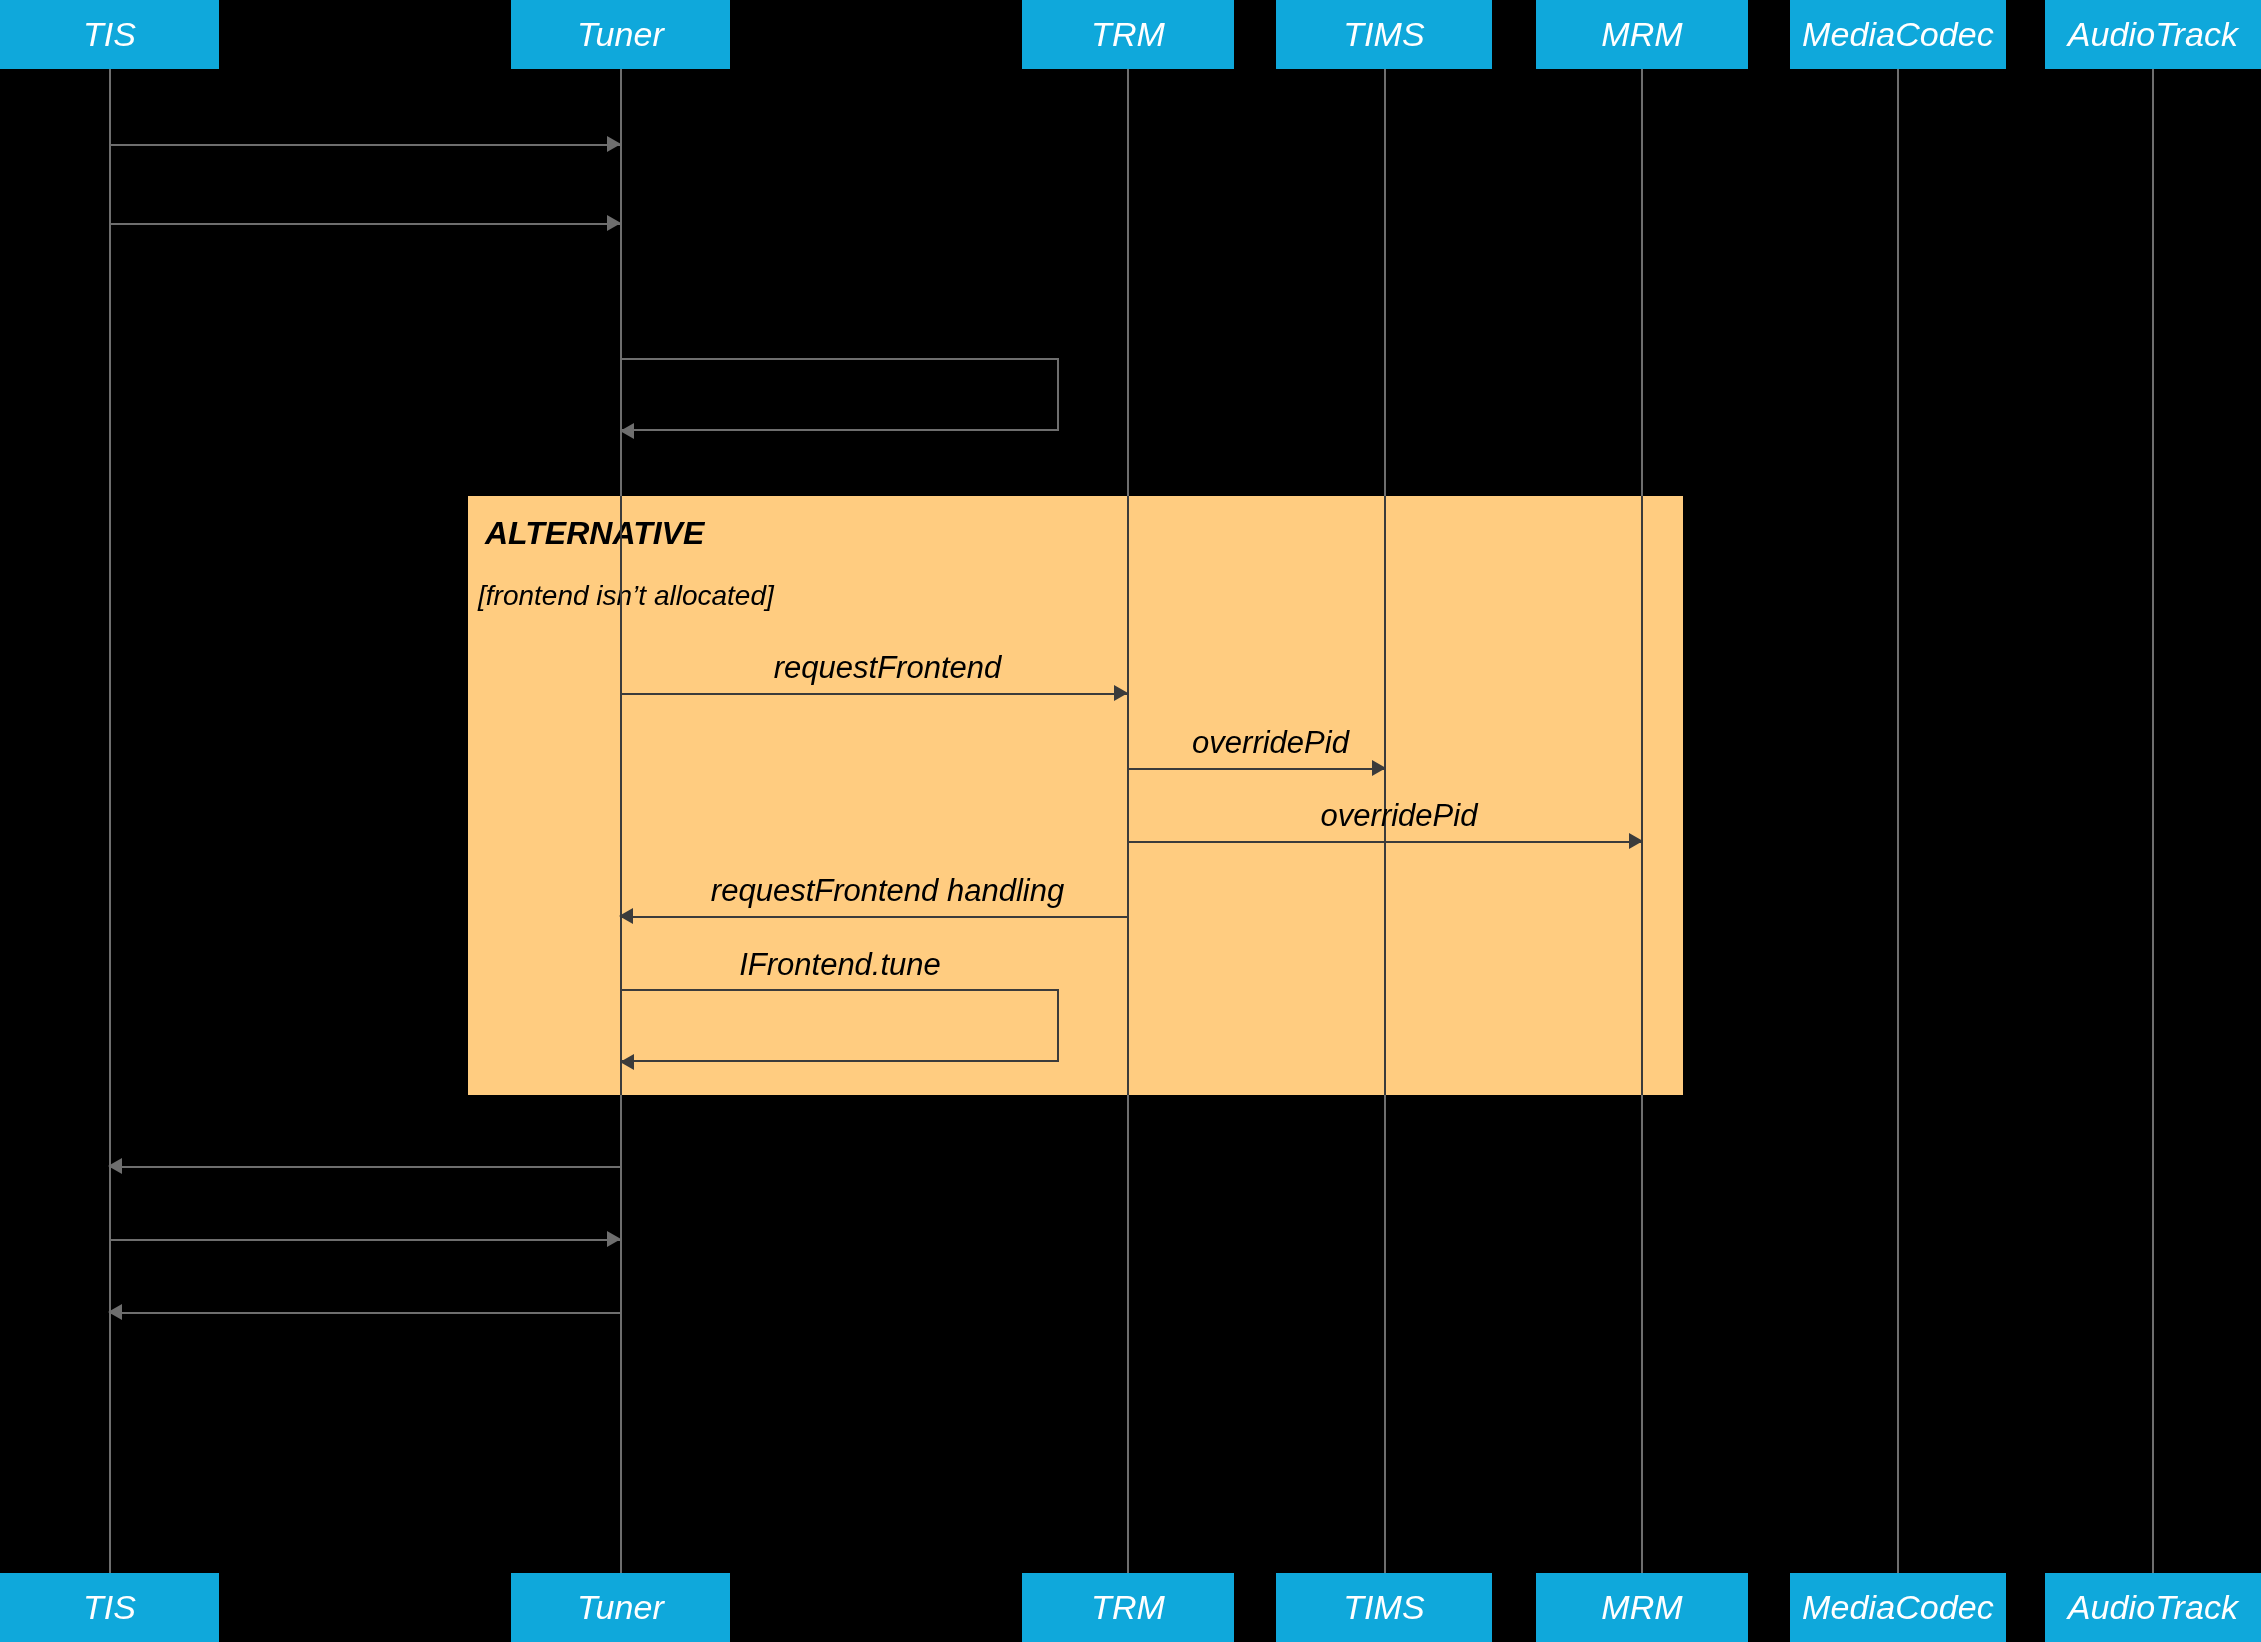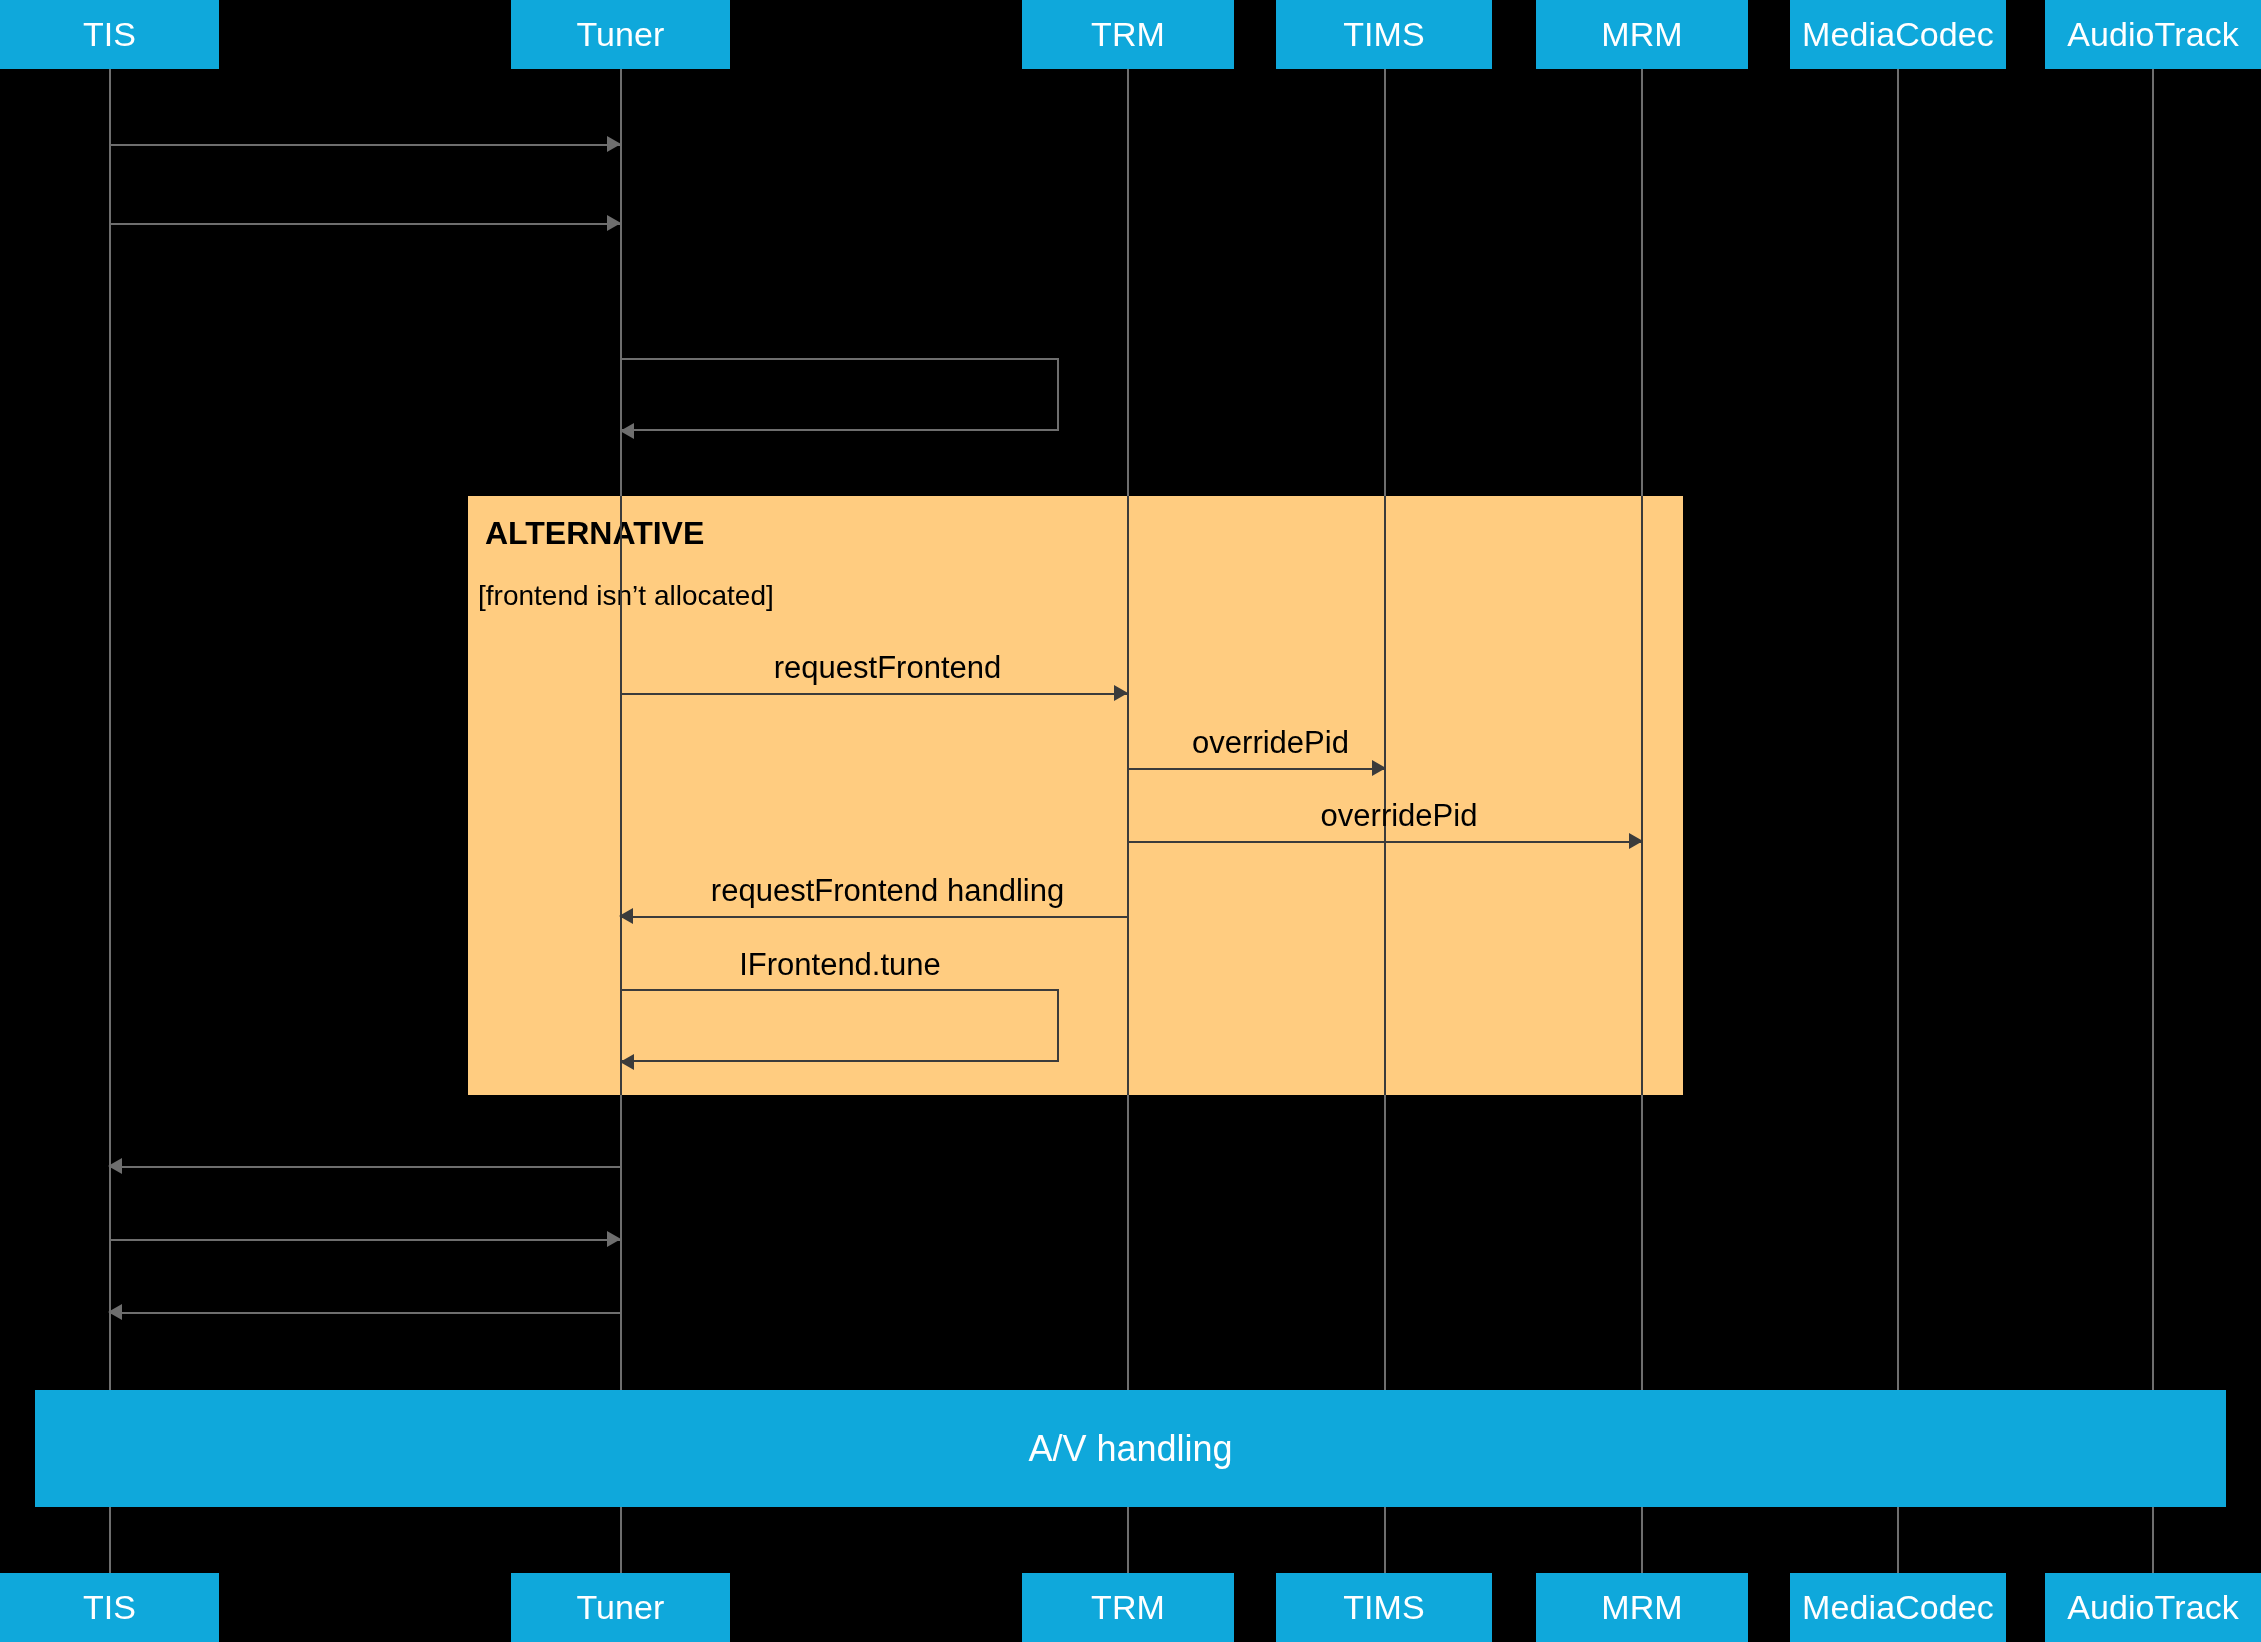--- a/index.html
+++ b/index.html
@@ -1,18 +1,18 @@
 <!DOCTYPE html>
 <html style="font-size:11.7px"><head>
 <meta charset="utf-8">
 <style>
   html,body{margin:0;padding:0;background:#000;}
   body{width:2261px;height:1642px;overflow:hidden;
        font-family:"Liberation Sans","DejaVu Sans",sans-serif;}
-  #canvas{position:relative;width:1992px;height:1642px;background:#000000;}
+  #canvas{position:relative;width:1992px;height:1642px;background:#000000;font-style:italic;}
 
   .lifeline{position:absolute;width:2.2px;background:#6e6e6e;}
 
   .actorbox{position:absolute;background:#0FA8DB;color:#ffffff;
             display:flex;align-items:center;justify-content:center;
             font-size:34px;letter-spacing:0.1px;white-space:nowrap;}
 
   .altbox{position:absolute;background:#FFCC80;}
   .alt-title{position:absolute;font-weight:bold;font-size:32px;color:#000;}
   .alt-guard{position:absolute;font-size:28px;color:#000;}
@@ -156,23 +156,20 @@
     <div class="head right"></div>
     <div class="lbl"></div>
   </div>
 
   <div class="msg grey" style="left:109px;top:1312px;width:511px;">
     <div class="line"></div>
     <div class="head left"></div>
     <div class="lbl"></div>
   </div>
 
-  <div class="avbar" style="left:35px;top:1390px;width:2191px;height:117px;">
-    <span>A/V handling</span>
-  </div>
 
   <div class="actorbox" style="left:0px;   top:1573px;width:219px;height:69px;">
     <span>TIS</span>
     </div>
   <div class="actorbox" style="left:511px; top:1573px;width:219px;height:69px;">
     <span>Tuner</span>
     </div>
   <div class="actorbox" style="left:1022px;top:1573px;width:212px;height:69px;">
     <span>TRM</span>
     </div>

